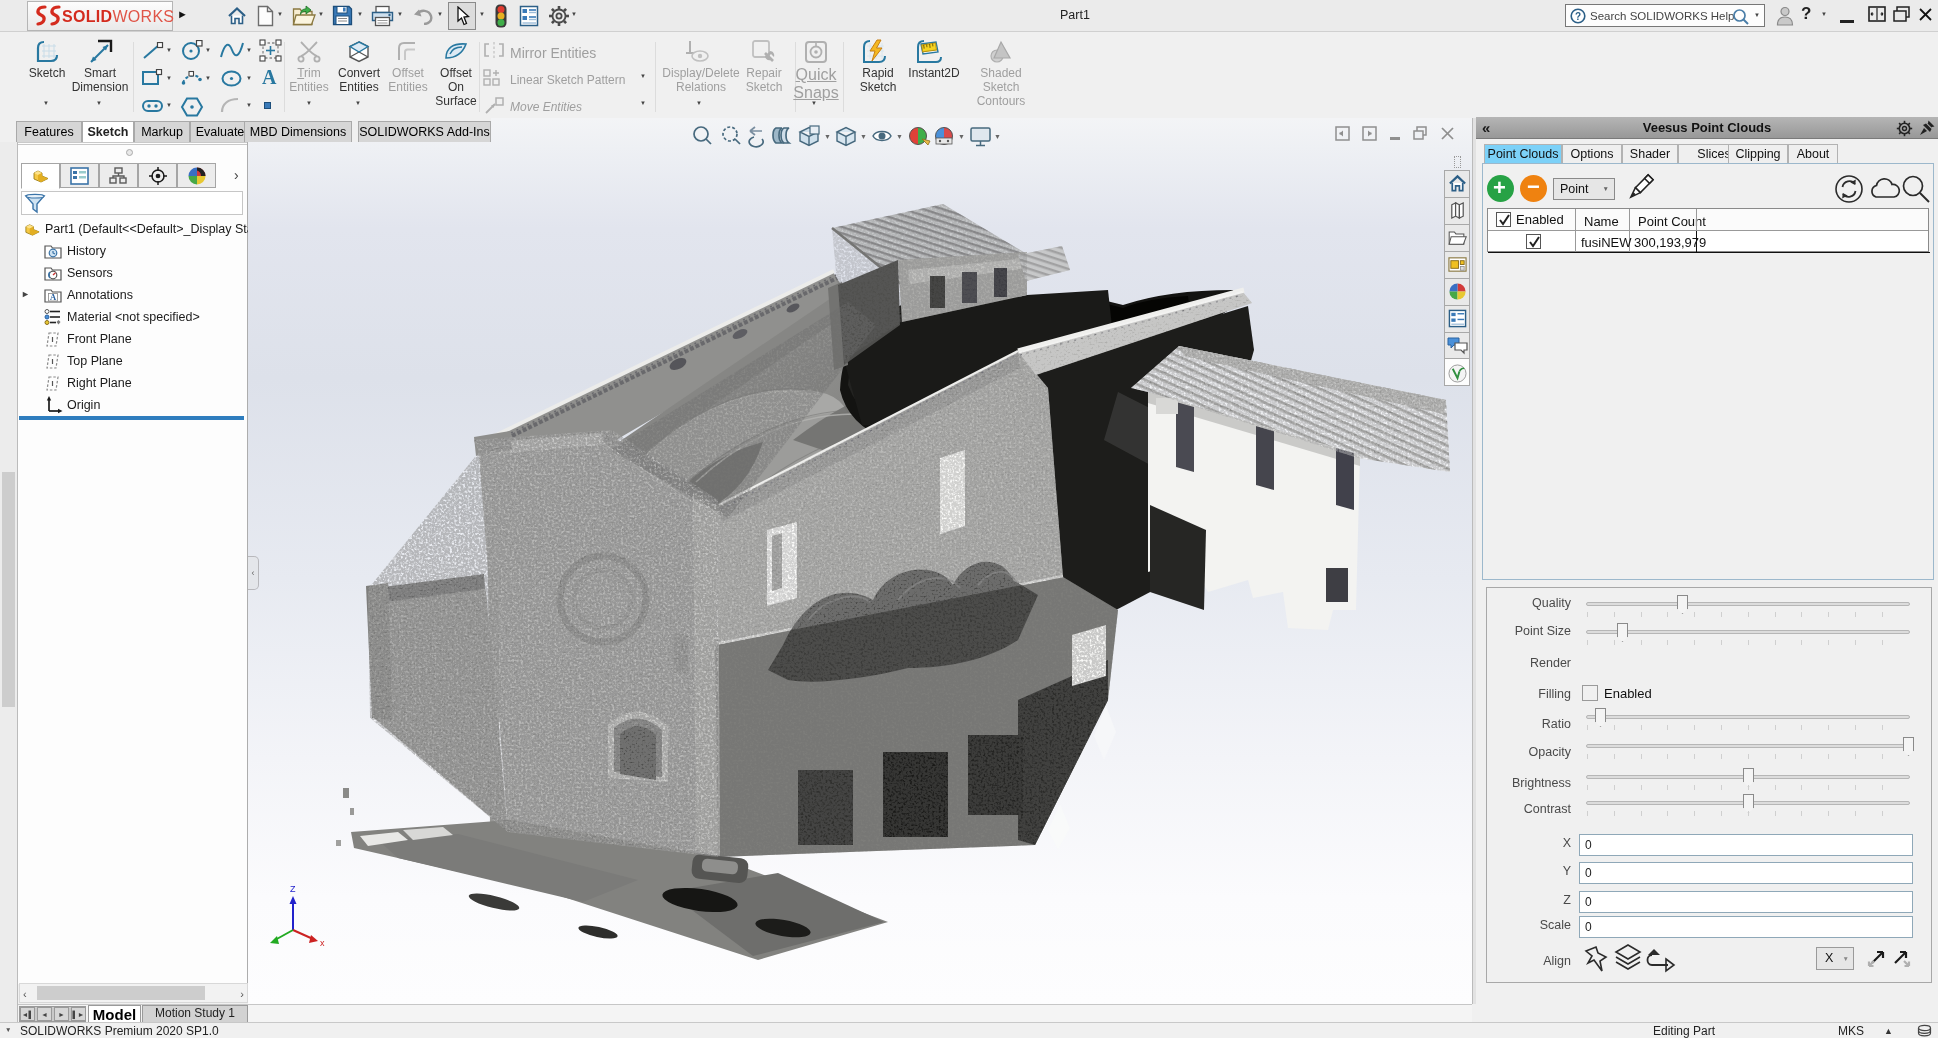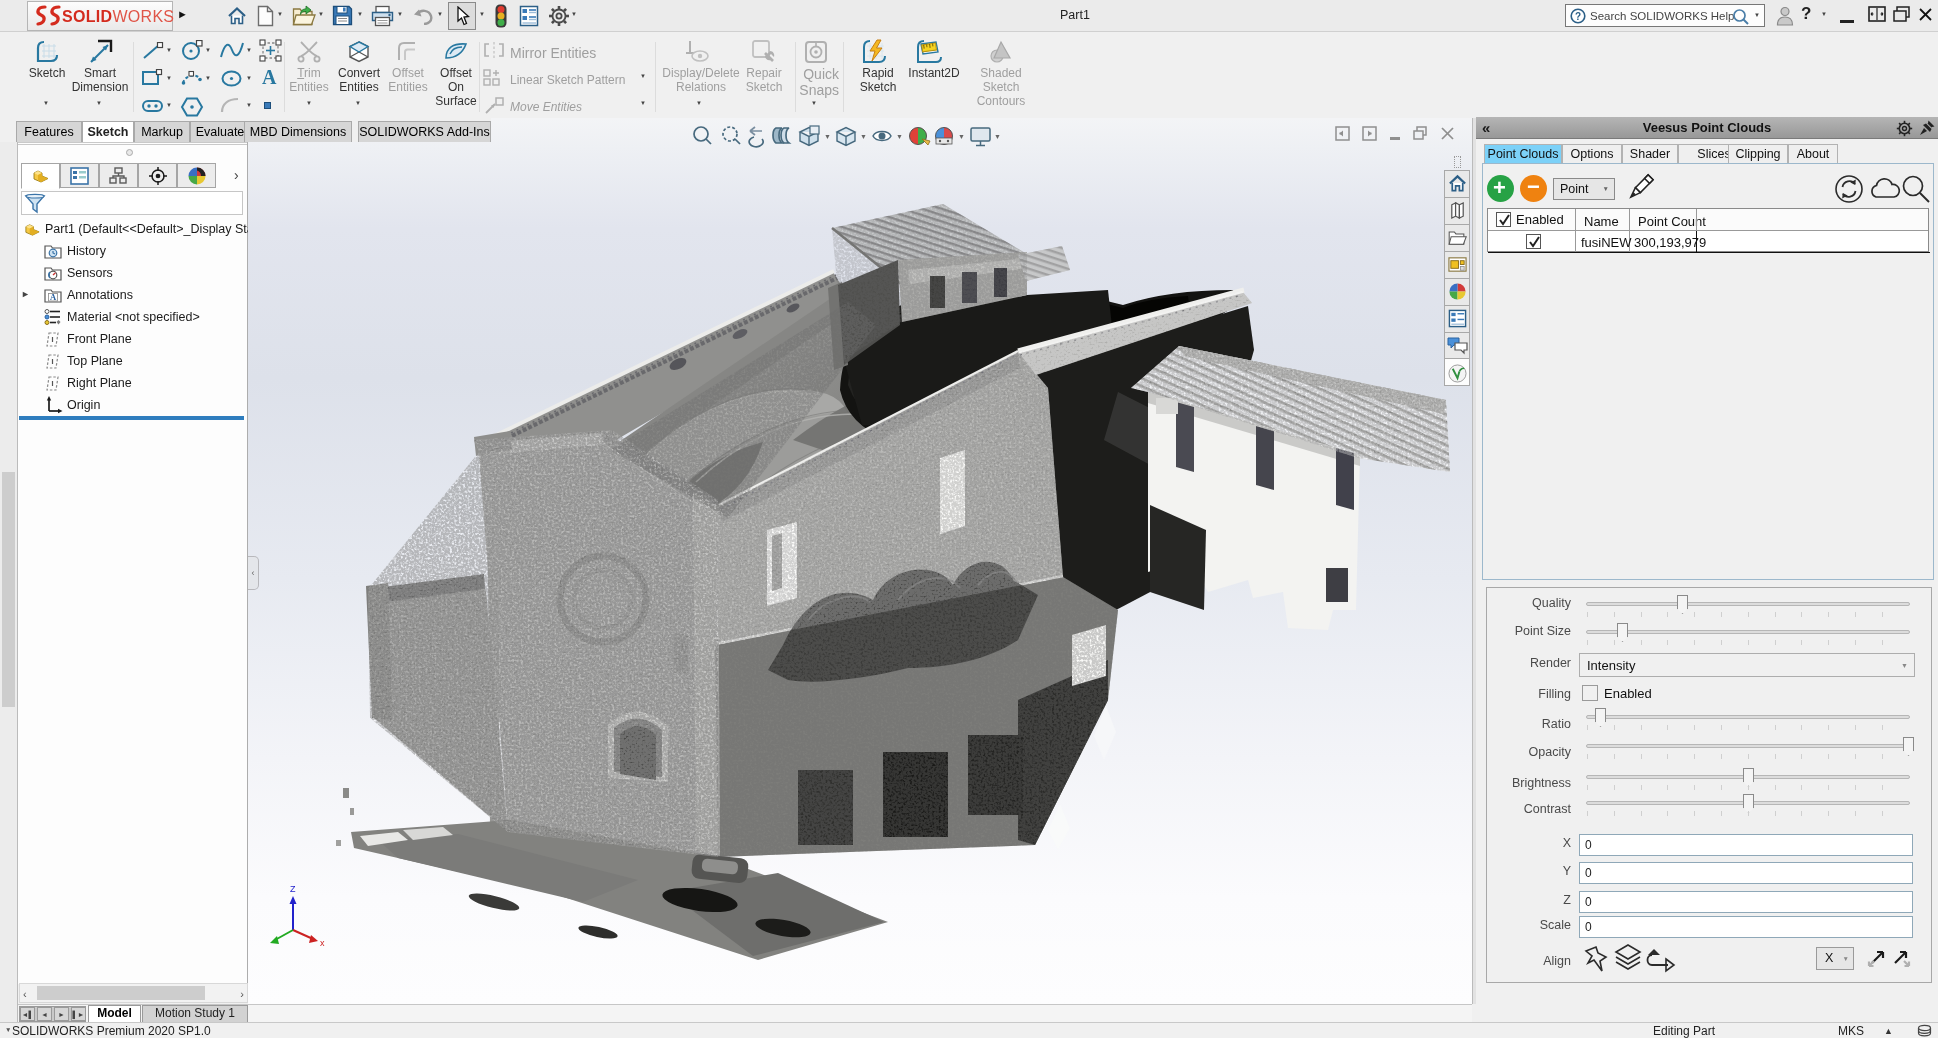--- a/index.html
+++ b/index.html
@@ -339,21 +339,21 @@
     </svg>
   <div class="txt disab" style="left:740px;top:34px;width:48px;text-align:center;font-size:12px;">Repair<br>Sketch</div>
   <div class="vsep" style="left:795px;top:10px;"></div>
 
   <svg class="abs" style="left:803px;top:7px;" width="26" height="26" viewBox="0 0 26 26">
       <rect x="3" y="3" width="20" height="20" rx="3" fill="none" stroke="#b0b0b0" stroke-width="2"></rect>
       <circle cx="13" cy="13" r="5.5" fill="none" stroke="#b0b0b0" stroke-width="1.8"></circle>
       <circle cx="13" cy="13" r="1.8" fill="#b0b0b0"></circle>
       <line x1="13" y1="3" x2="13" y2="7" stroke="#b0b0b0" stroke-width="1.6"></line>
     </svg>
-  <div class="txt disab" style="left:793px;top:34px;width:46px;text-align:right;font-size:14px;">Quick<br>Snaps</div>
+  <div class="txt disab" style="left:793px;top:34px;width:46px;text-align:center;font-size:16px;text-decoration:underline;">Quick<br>Snaps</div>
   <div class="txt dropdn disab" style="left:811px;top:68px;">▼</div>
   <div class="vsep" style="left:843px;top:10px;"></div>
 
   <svg class="abs" style="left:862px;top:7px;" width="26" height="26" viewBox="0 0 26 26">
       <path d="M8 2 C 4 2 2 4 2 8 V 23 H 17 C 21 23 23 21 23 17" fill="none" stroke="#2878a0" stroke-width="2"></path>
       <g stroke="#d5e5ee" stroke-width="0.9">
         <line x1="5" y1="7" x2="22" y2="7"></line>
         <line x1="5" y1="12" x2="22" y2="12"></line>
         <line x1="5" y1="17" x2="22" y2="17"></line>
         <line x1="8" y1="4" x2="8" y2="20"></line>
@@ -921,21 +921,20 @@
   <div class="slider-track" style="left:110px;top:487px;width:324px;">
       <div class="slider-thumb" style="left:90px;"></div>
     </div>
   <div class="ticks" style="left:111px;top:497px;"></div>
   <div class="plabel" style="left:0px;top:509px;">Point Size</div>
   <div class="slider-track" style="left:110px;top:515px;width:324px;">
       <div class="slider-thumb" style="left:30px;"></div>
     </div>
   <div class="ticks" style="left:111px;top:525px;"></div>
   <div class="plabel" style="left:0px;top:541px;">Render</div>
-  <div style="position:absolute;left:103px;top:538px;width:336px;height:24px;background:#f0f0f0;border:1px solid #adadad;font-size:13px;color:#111;padding:4px 0 0 7px;">Intensity<span style="position:absolute;right:6px;top:8px;font-size:7px;color:#888;">▼</span></div>
   <div class="plabel" style="left:0px;top:572px;">Filling</div>
   <div style="position:absolute;left:106px;top:570px;width:16px;height:16px;background:#f0f0f0;border:1px solid #9a9a9a;"></div>
   <div class="txt" style="left:128px;top:571px;font-size:13px;color:#111;">Enabled</div>
   <div class="plabel" style="left:0px;top:602px;">Ratio</div>
   <div class="slider-track" style="left:110px;top:600px;width:324px;">
       <div class="slider-thumb" style="left:8px;"></div>
     </div>
   <div class="ticks" style="left:111px;top:610px;"></div>
   <div class="plabel" style="left:0px;top:630px;">Opacity</div>
   <div class="slider-track" style="left:110px;top:629px;width:324px;">
@@ -997,27 +996,27 @@
   <div style="position:absolute;left:3px;top:4px;font-size:11px;color:#555;">‹</div>
   <div style="position:absolute;right:3px;top:4px;font-size:11px;color:#555;">›</div>
   <div style="position:absolute;left:17px;top:2px;width:168px;height:14px;background:#cdcdcd;"></div>
 </div>
 <div id="bottomtabs">
   <div style="position:absolute;left:1px;top:1px;width:67px;height:16px;background:#c9c9c9;border:1px solid #9a9a9a;"></div>
   <div style="position:absolute;left:2px;top:2px;width:15px;height:14px;background:#d6d6d6;border:1px solid #9a9a9a;font-size:7px;color:#444;text-align:center;padding-top:3px;">◄▌</div>
   <div style="position:absolute;left:19px;top:2px;width:15px;height:14px;background:#d6d6d6;border:1px solid #9a9a9a;font-size:7px;color:#444;text-align:center;padding-top:3px;">◄</div>
   <div style="position:absolute;left:36px;top:2px;width:15px;height:14px;background:#d6d6d6;border:1px solid #9a9a9a;font-size:7px;color:#444;text-align:center;padding-top:3px;">►</div>
   <div style="position:absolute;left:53px;top:2px;width:15px;height:14px;background:#d6d6d6;border:1px solid #9a9a9a;font-size:7px;color:#444;text-align:center;padding-top:3px;">▌►</div>
-  <div style="position:absolute;left:70px;top:0px;width:53px;height:17px;background:#fff;border:1px solid #9a9a9a;border-bottom:none;text-align:center;font-size:12px;font-weight:bold;">Model</div>
+  <div style="position:absolute;left:70px;top:0px;width:53px;height:17px;background:#fff;border:1px solid #9a9a9a;border-bottom:none;text-align:center;font-size:15px;font-weight:bold;">Model</div>
   <div style="position:absolute;left:124px;top:0px;width:106px;height:17px;background:#d2d2d2;border:1px solid #9a9a9a;border-bottom:none;text-align:center;font-size:12px;color:#222;">Motion Study 1</div>
 </div>
 
 <div id="statusbar">
   <div class="txt" style="left:5px;top:3px;font-size:6.5px;color:#555;">▼</div>
-  <div class="txt" style="left:12px;top:1px;text-align:right;">SOLIDWORKS Premium 2020 SP1.0</div>
+  <div class="txt" style="left:20px;top:1px;text-align:right;">SOLIDWORKS Premium 2020 SP1.0</div>
   <div class="txt" style="left:1653px;top:1px;">Editing Part</div>
   <div class="txt" style="left:1838px;top:1px;">MKS</div>
   <div class="txt" style="left:1884px;top:3px;font-size:9px;color:#333;">▲</div>
   <svg class="abs" style="left:1917px;top:1px;" width="15" height="14" viewBox="0 0 15 14">
       <g fill="none" stroke="#444" stroke-width="1.2">
         <ellipse cx="7.5" cy="4" rx="6" ry="2.6"></ellipse>
         <path d="M1.5 4 V 9 C 1.5 10.5 4 11.8 7.5 11.8 C 11 11.8 13.5 10.5 13.5 9 V 4"></path>
         <path d="M1.5 6.5 C 1.5 8 4 9.3 7.5 9.3 C 11 9.3 13.5 8 13.5 6.5"></path>
       </g>
     </svg>

